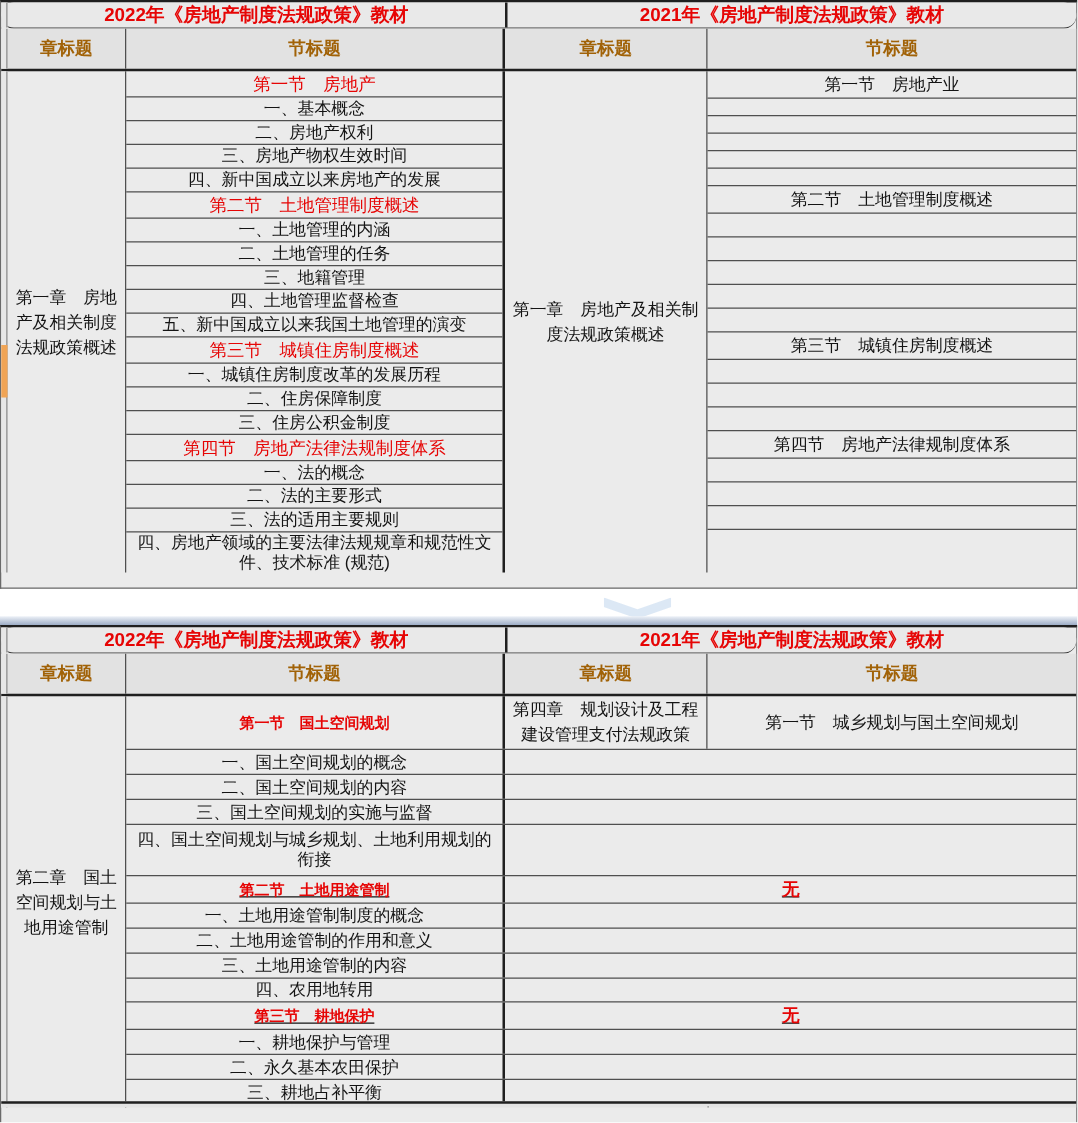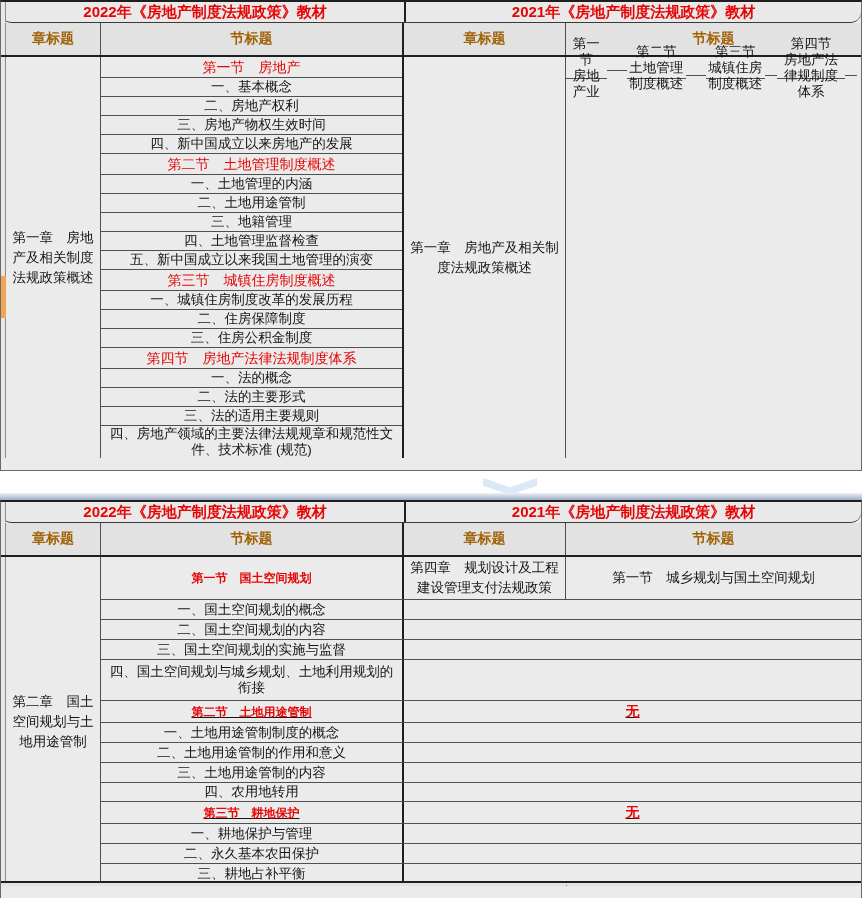--- a/index.html
+++ b/index.html
@@ -28,21 +28,21 @@
   .s303 { width:303px; border-right:2px solid #1f1f1f; }
   .s162 { width:162px; border-right:1px solid #4f4f4f; }
   .s297 { flex:1; }
   .hdr-txt { font-weight:bold; font-size:14px; color:#a16207; }
 
   .chapcol { display:flex; align-items:center; justify-content:center; text-align:center;
              font-size:13.5px; line-height:20px; padding:2px; }
   .c95 { width:95px; border-right:1px solid #4f4f4f; }
   .c162 { width:162px; border-right:1px solid #4f4f4f; }
   .seccol { width:303px; border-right:2px solid #1f1f1f; display:flex; flex-direction:column; }
-  .seccolR { flex:1; display:flex; flex-direction:row;justify-content:center; }
+  .seccolR { flex:1; display:flex; flex-direction:column;justify-content:center; }
 
   .rw { display:flex; align-items:center; justify-content:center; text-align:center;
         border-bottom:1px solid #4f4f4f; font-size:13.5px; line-height:16px; padding:0 2px; }
   .sec { height:21px; color:#e60505; font-weight:normal; font-size:14px; }
   .it  { height:19px; }
   .fillL { flex:1; border-bottom:none; }
   .hd { height:22px; }
   .thin { height:14px; }
   .emp { height:19px; }
   .fillR { flex:1; border-bottom:none; }
@@ -95,21 +95,21 @@
       </div>
       <div class="chapcol c95">第一章　房地产及相关制度法规政策概述</div>
       <div class="seccol">
           <div class="rw sec">第一节　房地产</div>
           <div class="rw it">一、基本概念</div>
           <div class="rw it">二、房地产权利</div>
           <div class="rw it">三、房地产物权生效时间</div>
           <div class="rw it">四、新中国成立以来房地产的发展</div>
           <div class="rw sec">第二节　土地管理制度概述</div>
           <div class="rw it">一、土地管理的内涵</div>
-          <div class="rw it">二、土地用途管制</div>
+          <div class="rw it">二、土地管理的任务</div>
           <div class="rw it">三、地籍管理</div>
           <div class="rw it">四、土地管理监督检查</div>
           <div class="rw it">五、新中国成立以来我国土地管理的演变</div>
           <div class="rw sec">第三节　城镇住房制度概述</div>
           <div class="rw it">一、城镇住房制度改革的发展历程</div>
           <div class="rw it">二、住房保障制度</div>
           <div class="rw it">三、住房公积金制度</div>
           <div class="rw sec">第四节　房地产法律法规制度体系</div>
           <div class="rw it">一、法的概念</div>
           <div class="rw it">二、法的主要形式</div>

